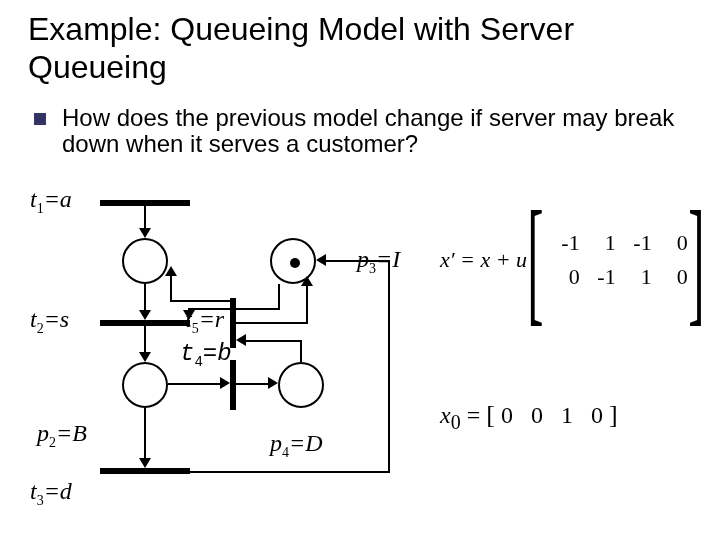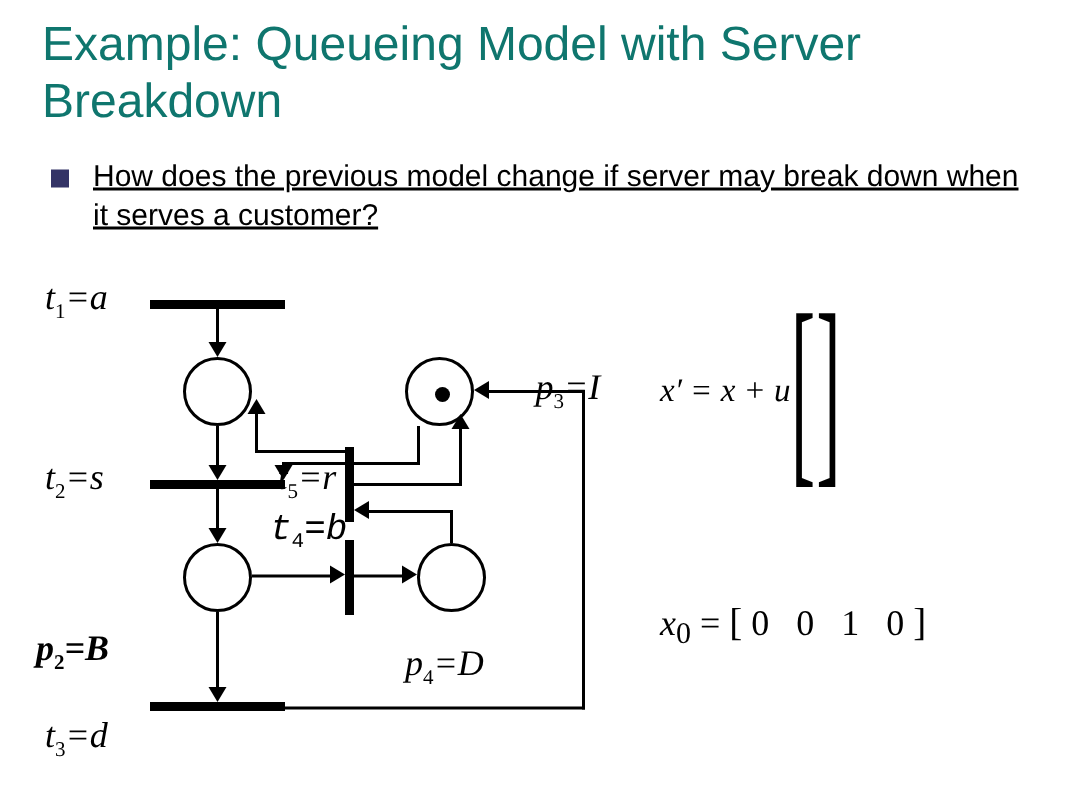--- a/index.html
+++ b/index.html
@@ -10,40 +10,39 @@
     font-family:Arial,Helvetica,sans-serif;
     position:relative;
     overflow:hidden;
   }
   .title{
     position:absolute;
     left:28px;
     top:10px;
     font-size:32px;
     line-height:38px;
-    color:#0f766e;
+    color:#000000;
   }
   .bullet-block{
     position:absolute;
     left:62px;
     top:105px;
     right:30px;
   }
   .bullet-square{
     position:absolute;
     left:-28px;
     top:8px;
     width:12px;
     height:12px;
     background:#333366;
   }
   .bullet-text{
-    font-size:20px;
+    font-size:24px;
     line-height:26px;
-    text-decoration:underline;
   }
   
   .dia{position:absolute;left:20px;top:180px;width:420px;height:350px;}
   .lbl{position:absolute;font-family:'Times New Roman',serif;font-size:24px;font-style:italic;}
   .lbl sub{font-size:14px;font-style:normal;}
   .place{
     position:absolute;width:46px;height:46px;border:2.5px solid #000;border-radius:50%;background:#fff;box-sizing:border-box;
   }
   .token{position:absolute;width:10px;height:10px;background:#000;border-radius:50%;left:18px;top:18px;}
   .tbar{position:absolute;background:#000;}
@@ -75,21 +74,21 @@
     font-family:'Times New Roman',serif;
     font-size:24px;
   }
   .br2{font-size:26px;}
 </style>
 </head>
 <body>
 
 <div class="title">
   <span>Example: Queueing Model with Server</span><br>
-  <span>Breakdown</span>
+  <span>Queueing</span>
 </div>
 
 <div class="bullet-block">
   <div class="bullet-square"></div>
   <div class="bullet-text">How does the previous model change if server may break down when it serves a customer?</div>
 </div>
 
 <div class="dia">
 
   <div class="tbar hbar" style="left:80px;top:20px;width:90px;"></div>
@@ -107,21 +106,21 @@
 
   <div class="tbar hbar" style="left:80px;top:140px;width:90px;"></div>
   <div class="lbl" style="left:10px;top:126px;">
     <span>t</span><sub>2</sub><span>=s</span>
   </div>
 
   <div class="vline" style="left:124px;top:146px;height:28px;"></div>
   <div class="tri ad" style="left:119px;top:172px;"></div>
 
   <div class="place" style="left:102px;top:182px;"></div>
-  <div class="lbl" style="left:4px;top:240px;font-weight:bold;">
+  <div class="lbl" style="left:17px;top:240px;">
     <span>p</span><sub>2</sub><span>=B</span>
   </div>
 
   <div class="vline" style="left:124px;top:228px;height:52px;"></div>
   <div class="tri ad" style="left:119px;top:278px;"></div>
 
   <div class="tbar hbar" style="left:80px;top:288px;width:90px;"></div>
   <div class="lbl" style="left:10px;top:298px;">
     <span>t</span><sub>3</sub><span>=d</span>
   </div>
@@ -176,20 +175,22 @@
   <div class="vline" style="left:150px;top:92px;height:30px;"></div>
   <div class="tri au" style="left:145px;top:86px;"></div>
 
 </div>
 
 <div class="math">
   <div class="mat-row">
     <span style="font-style:italic;">x′ = x + u</span>
     <span class="bracket">[</span>
     <span class="mtbl">
+      <div><span class="mcol">-1</span><span class="mcol">1</span><span class="mcol">-1</span><span class="mcol">0</span></div>
+      <div><span class="mcol">0</span><span class="mcol">-1</span><span class="mcol">1</span><span class="mcol">0</span></div>
     </span>
     <span class="bracket">]</span>
   </div>
 </div>
 
 <div class="math2">
   <span style="font-style:italic;">x</span><sub>0</sub><span> = </span>
   <span class="br2">[</span>
   <span>0</span>&nbsp;&nbsp;
   <span>0</span>&nbsp;&nbsp;

